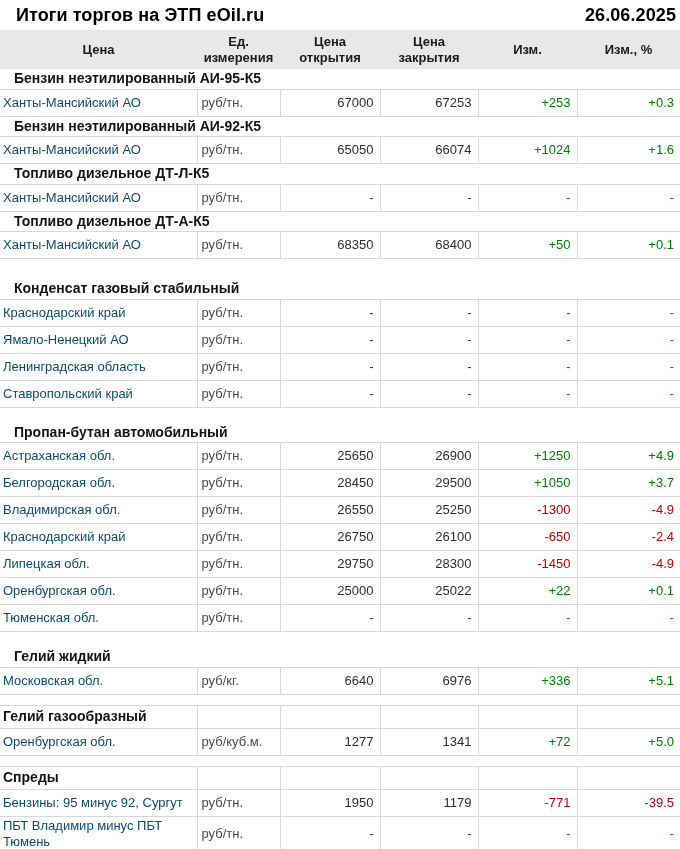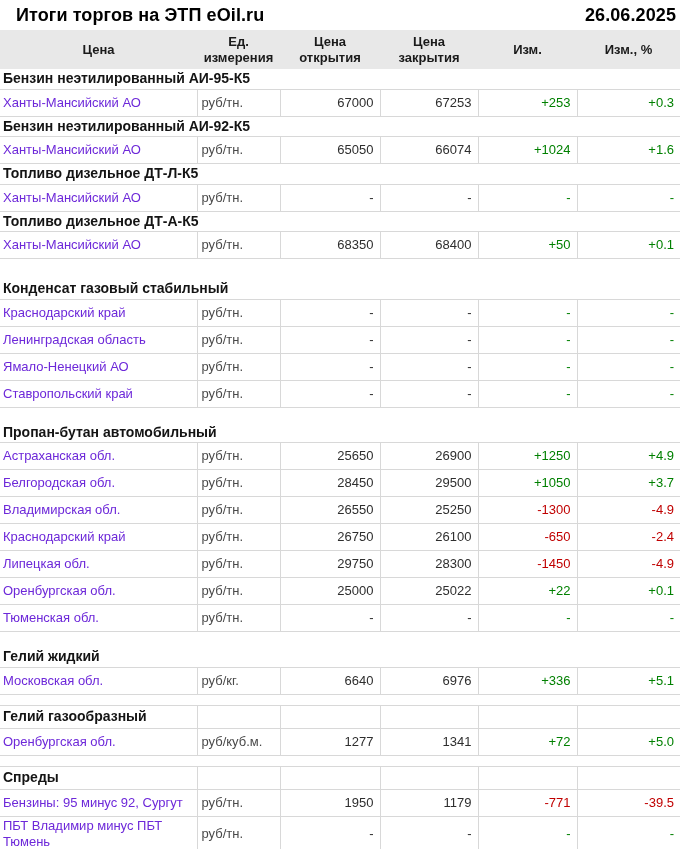--- a/index.html
+++ b/index.html
@@ -36,35 +36,35 @@
     vertical-align:middle;
     line-height:1.25;
     overflow:hidden;
   }
   td:first-child{border-left:none;padding-left:3px;}
   td:last-child{border-right:none;}
 
   tr.section td{
     border-left:none;border-right:none;border-top:none;border-bottom:none;
     font-weight:bold;font-size:14px;color:#141414;
-    height:17px;padding:1px 3px;white-space:nowrap;
+    height:17px;padding:1px 14px;white-space:nowrap;
   }
   tr.section-b td{
     font-size:13px;height:20px;padding:1px 4px;
   }
   tr.section-b td.stitle{
     font-weight:bold;font-size:14px;color:#141414;white-space:nowrap;padding-left:3px;
   }
 
   tr.spacer td{border:none;padding:0;}
   tr.sp20 td{height:20px}
   tr.sp16 td{height:15px}
   tr.sp10 td{height:10px}
 
-  td.region{text-align:left;color:#6d28d9;}
+  td.region{text-align:left;color:#0c4a6e;}
   td.unit{color:#4a4a4a;}
   td.num{text-align:right;color:#2e2e2e;padding-right:6px;}
   td.pos{color:#008000;}
   td.neg{color:#c00000;margin-left:36px;}
   td.zero{color:#2e2e2e;}
 </style>
 </head>
 <body>
 
 <div class="page">
@@ -152,29 +152,29 @@
       </tr>
       <tr>
         <td class="region">Краснодарский край</td>
         <td class="unit">руб/тн.</td>
         <td class="num">-</td>
         <td class="num">-</td>
         <td class="num pos">-</td>
         <td class="num pos">-</td>
       </tr>
       <tr>
+        <td class="region">Ямало-Ненецкий АО</td>
+        <td class="unit">руб/тн.</td>
+        <td class="num">-</td>
+        <td class="num">-</td>
+        <td class="num pos">-</td>
+        <td class="num pos">-</td>
+      </tr>
+      <tr>
         <td class="region">Ленинградская область</td>
-        <td class="unit">руб/тн.</td>
-        <td class="num">-</td>
-        <td class="num">-</td>
-        <td class="num pos">-</td>
-        <td class="num pos">-</td>
-      </tr>
-      <tr>
-        <td class="region">Ямало-Ненецкий АО</td>
         <td class="unit">руб/тн.</td>
         <td class="num">-</td>
         <td class="num">-</td>
         <td class="num pos">-</td>
         <td class="num pos">-</td>
       </tr>
       <tr>
         <td class="region">Ставропольский край</td>
         <td class="unit">руб/тн.</td>
         <td class="num">-</td>

